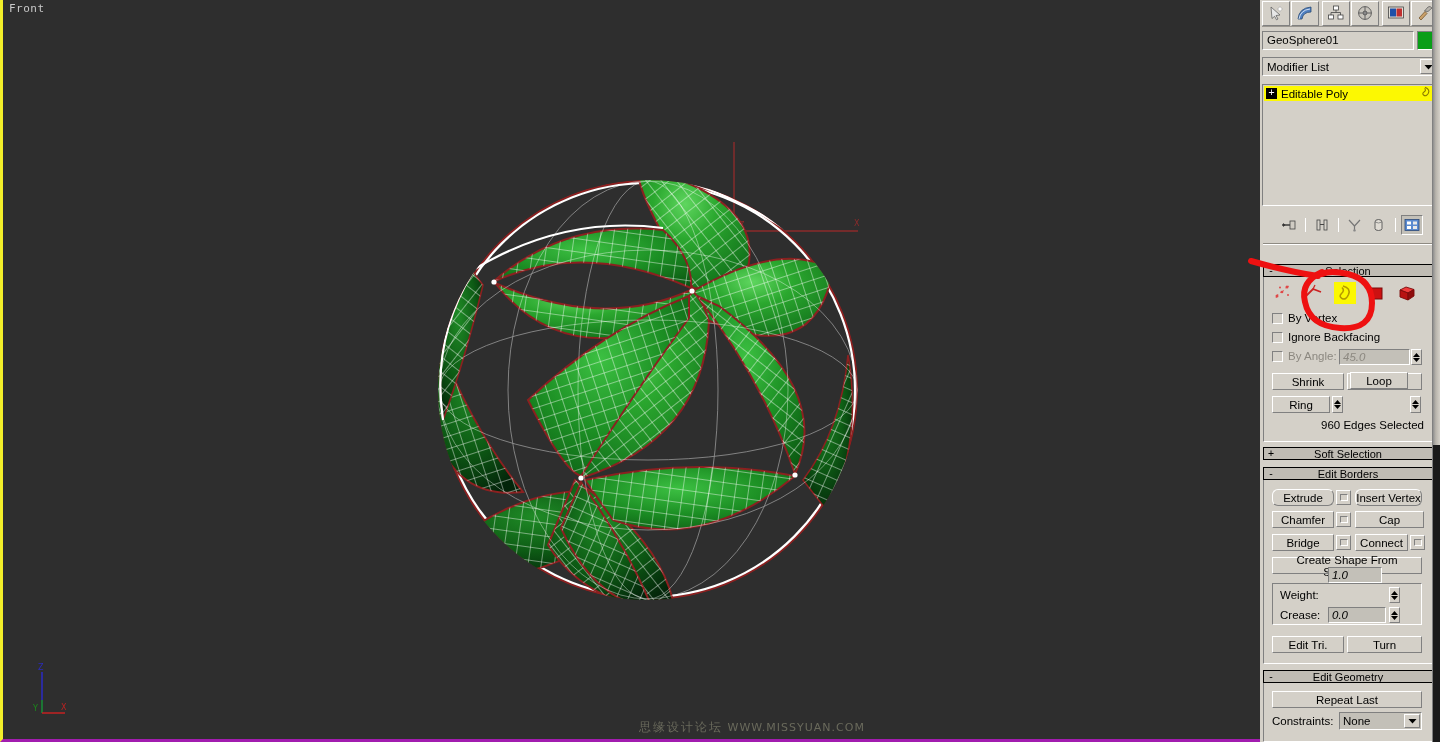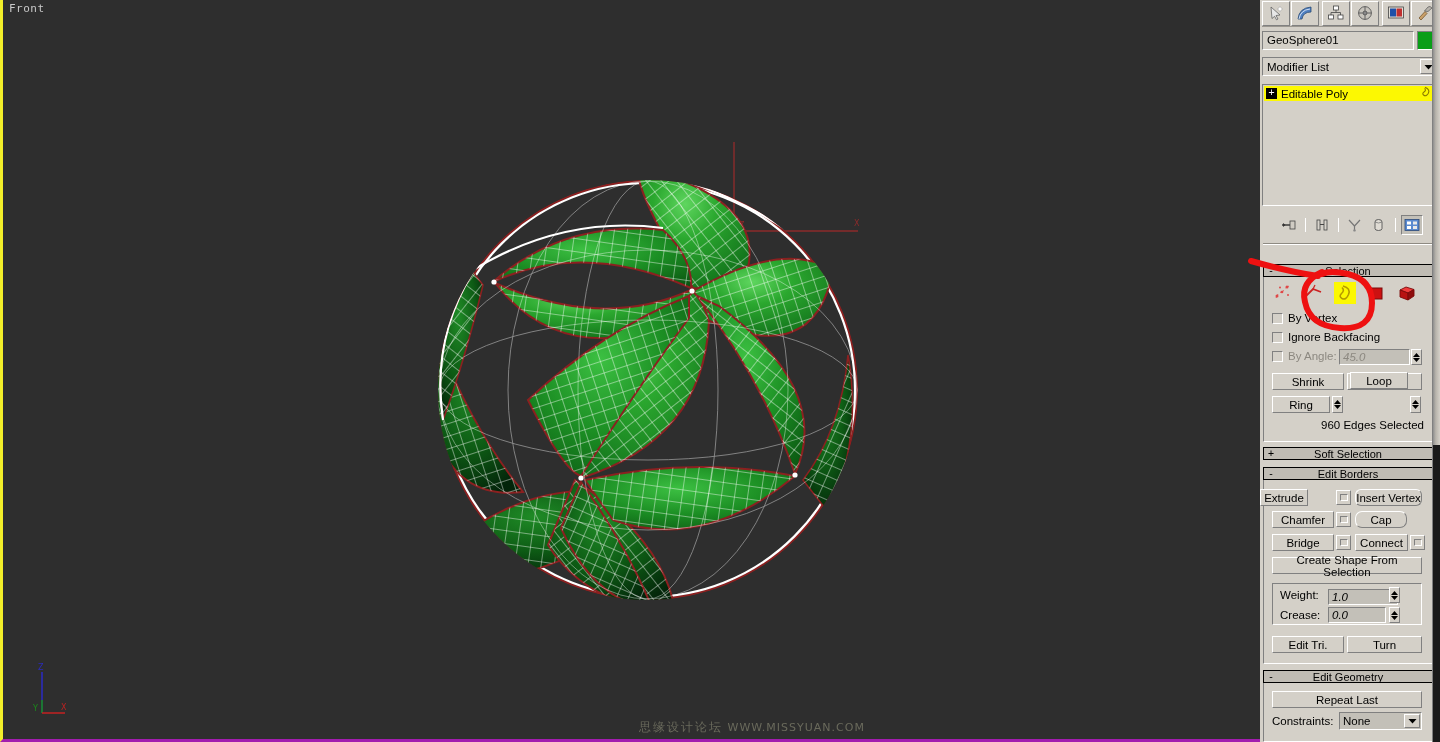--- a/index.html
+++ b/index.html
@@ -578,46 +578,46 @@
         <span class="pm">+</span>
         <span class="ttl">Soft Selection</span>
       </div>
 
       <div class="rollout-hdr" style="top:467px;">
         <span class="pm">-</span>
         <span class="ttl">Edit Borders</span>
       </div>
       <div class="panel-body" style="top:480px; height:184px;"></div>
 
-      <div class="btn" style="left:0; top:489px; width:48px; height:17px;">Extrude</div>
+      <div class="btn" style="left:12px; top:489px; width:62px; height:17px;border-radius:6px;">Extrude</div>
       <div class="sqbtn" style="left:76px; top:490px;">
           <i></i>
         </div>
       <div class="btn" style="left:95px; top:489px; width:67px; height:17px;border-radius:6px;">Insert Vertex</div>
 
       <div class="btn" style="left:12px; top:511px; width:62px; height:17px;">Chamfer</div>
       <div class="sqbtn" style="left:76px; top:512px;">
           <i></i>
         </div>
-      <div class="btn" style="left:95px; top:511px; width:52px; height:17px;border-radius:7px;">Cap</div>
+      <div class="btn" style="left:95px; top:511px; width:69px; height:17px;">Cap</div>
 
       <div class="btn" style="left:12px; top:534px; width:62px; height:17px;">Bridge</div>
       <div class="sqbtn" style="left:76px; top:535px;">
           <i></i>
         </div>
       <div class="btn" style="left:95px; top:534px; width:53px; height:17px;">Connect</div>
       <div class="sqbtn" style="left:150px; top:535px;">
           <i></i>
         </div>
 
       <div class="btn" style="left:12px; top:557px; width:150px; height:17px;">Create Shape From Selection</div>
 
       <div class="group-frame" style="left:12px; top:583px; width:150px; height:42px;"></div>
       <div class="lbl" style="left:20px; top:589px;">Weight:</div>
-      <div class="spin-field" style="position:absolute; left:68px; top:589px; width:70px;">1.0</div>
+      <div class="spin-field" style="position:absolute; left:68px; top:567px; width:54px;">1.0</div>
       <div class="spinner" style="position:absolute; left:129px; top:587px;">
         <svg width="7" height="4" viewBox="0 0 7 4">
             <path d="M3.5 0 L7 4 L0 4 Z" fill="#000"></path>
           </svg>
         <svg width="7" height="4" viewBox="0 0 7 4" style="margin-top:1px">
             <path d="M3.5 4 L0 0 L7 0 Z" fill="#000"></path>
           </svg>
       </div>
       <div class="lbl" style="left:20px; top:609px;">Crease:</div>
       <div class="spin-field" style="position:absolute; left:68px; top:607px; width:58px;">0.0</div>

